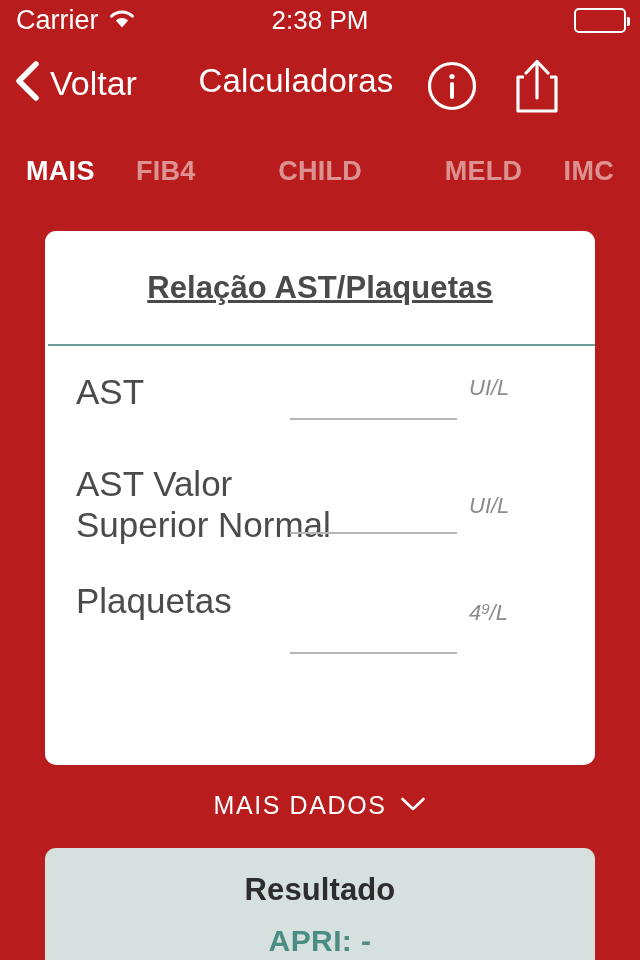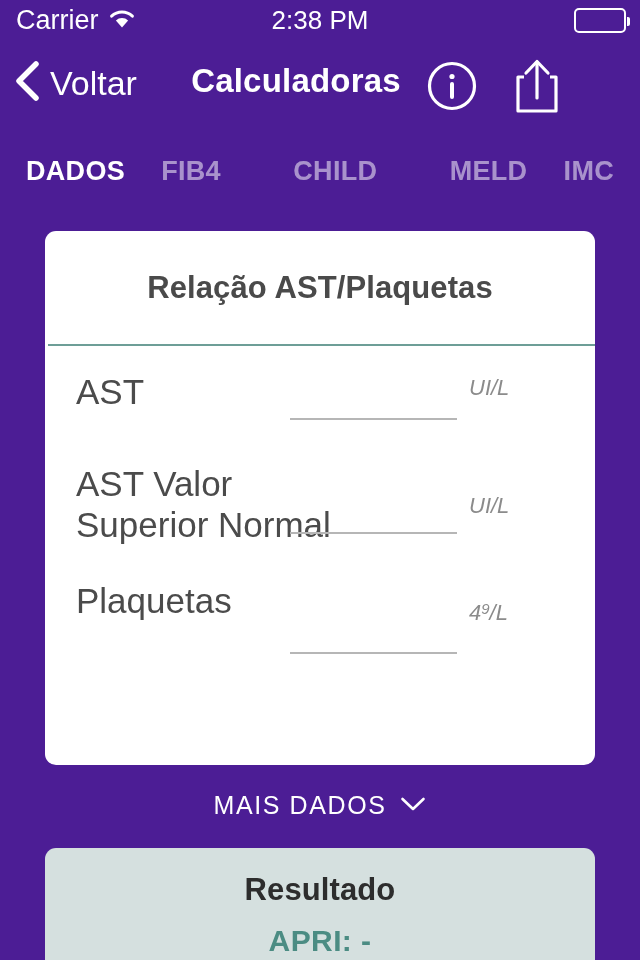--- a/index.html
+++ b/index.html
@@ -13,21 +13,21 @@
   body {
     font-family: "Liberation Sans", sans-serif;
     background: #5f9a92;
     -webkit-font-smoothing: antialiased;
   }
 
   .screen {
     position: relative;
     width: 640px;
     height: 960px;
-    background: #4c1d95;
+    background: #b91c1c;
   }
 
   
   .status-bar {
     position: absolute;
     top: 0; left: 0;
     width: 640px;
     height: 40px;
     display: flex;
     align-items: center;
@@ -110,21 +110,21 @@
     font-weight: 300;
     line-height: 1;
   }
   .nav-title {
     position: absolute;
     left: 16px; right: 0;
     top: 22px;
     text-align: center;
     color: #ffffff;
     font-size: 33px;
-    font-weight: 700;
+    font-weight: 400;
     letter-spacing: 0.2px;
   }
   .nav-actions {
     position: absolute;
     right: 16px;
     top: 18px;
     display: flex;
     align-items: center;
     gap: 36px;
   }
@@ -164,20 +164,21 @@
     background: #ffffff;
     border-radius: 11px;
   }
   .card-title {
     padding-top: 39px;
     text-align: center;
     font-size: 31px;
     font-weight: 700;
     color: #4a4a4a;
     letter-spacing: 0.1px;
+    text-decoration: underline;
   }
   .card-divider {
     position: absolute;
     left: 3px;
     right: 0;
     top: 113px;
     height: 1.5px;
     background: #6d9e97;
   }
 
@@ -340,21 +341,21 @@
         <svg width="46" height="56" viewBox="0 0 46 56">
           <path d="M10 19 L4 19 L4 53 L42 53 L42 19 L36 19" stroke="#ffffff" stroke-width="3.2" fill="none" stroke-linejoin="round"></path>
           <path d="M23 40 L23 4" stroke="#ffffff" stroke-width="3.2" stroke-linecap="round"></path>
           <path d="M12 15 L23 3.5 L34 15" stroke="#ffffff" stroke-width="3.2" fill="none" stroke-linecap="round" stroke-linejoin="round"></path>
         </svg>
       </span>
     </div>
   </div>
 
   <div class="tab-bar">
-    <div class="tab active">DADOS</div>
+    <div class="tab active">MAIS</div>
     <div class="tab">FIB4</div>
     <div class="tab">CHILD</div>
     <div class="tab">MELD</div>
     <div class="tab">IMC</div>
   </div>
 
   <div class="form-card">
     <div class="card-title">Relação AST/Plaquetas</div>
     <div class="card-divider"></div>
 

